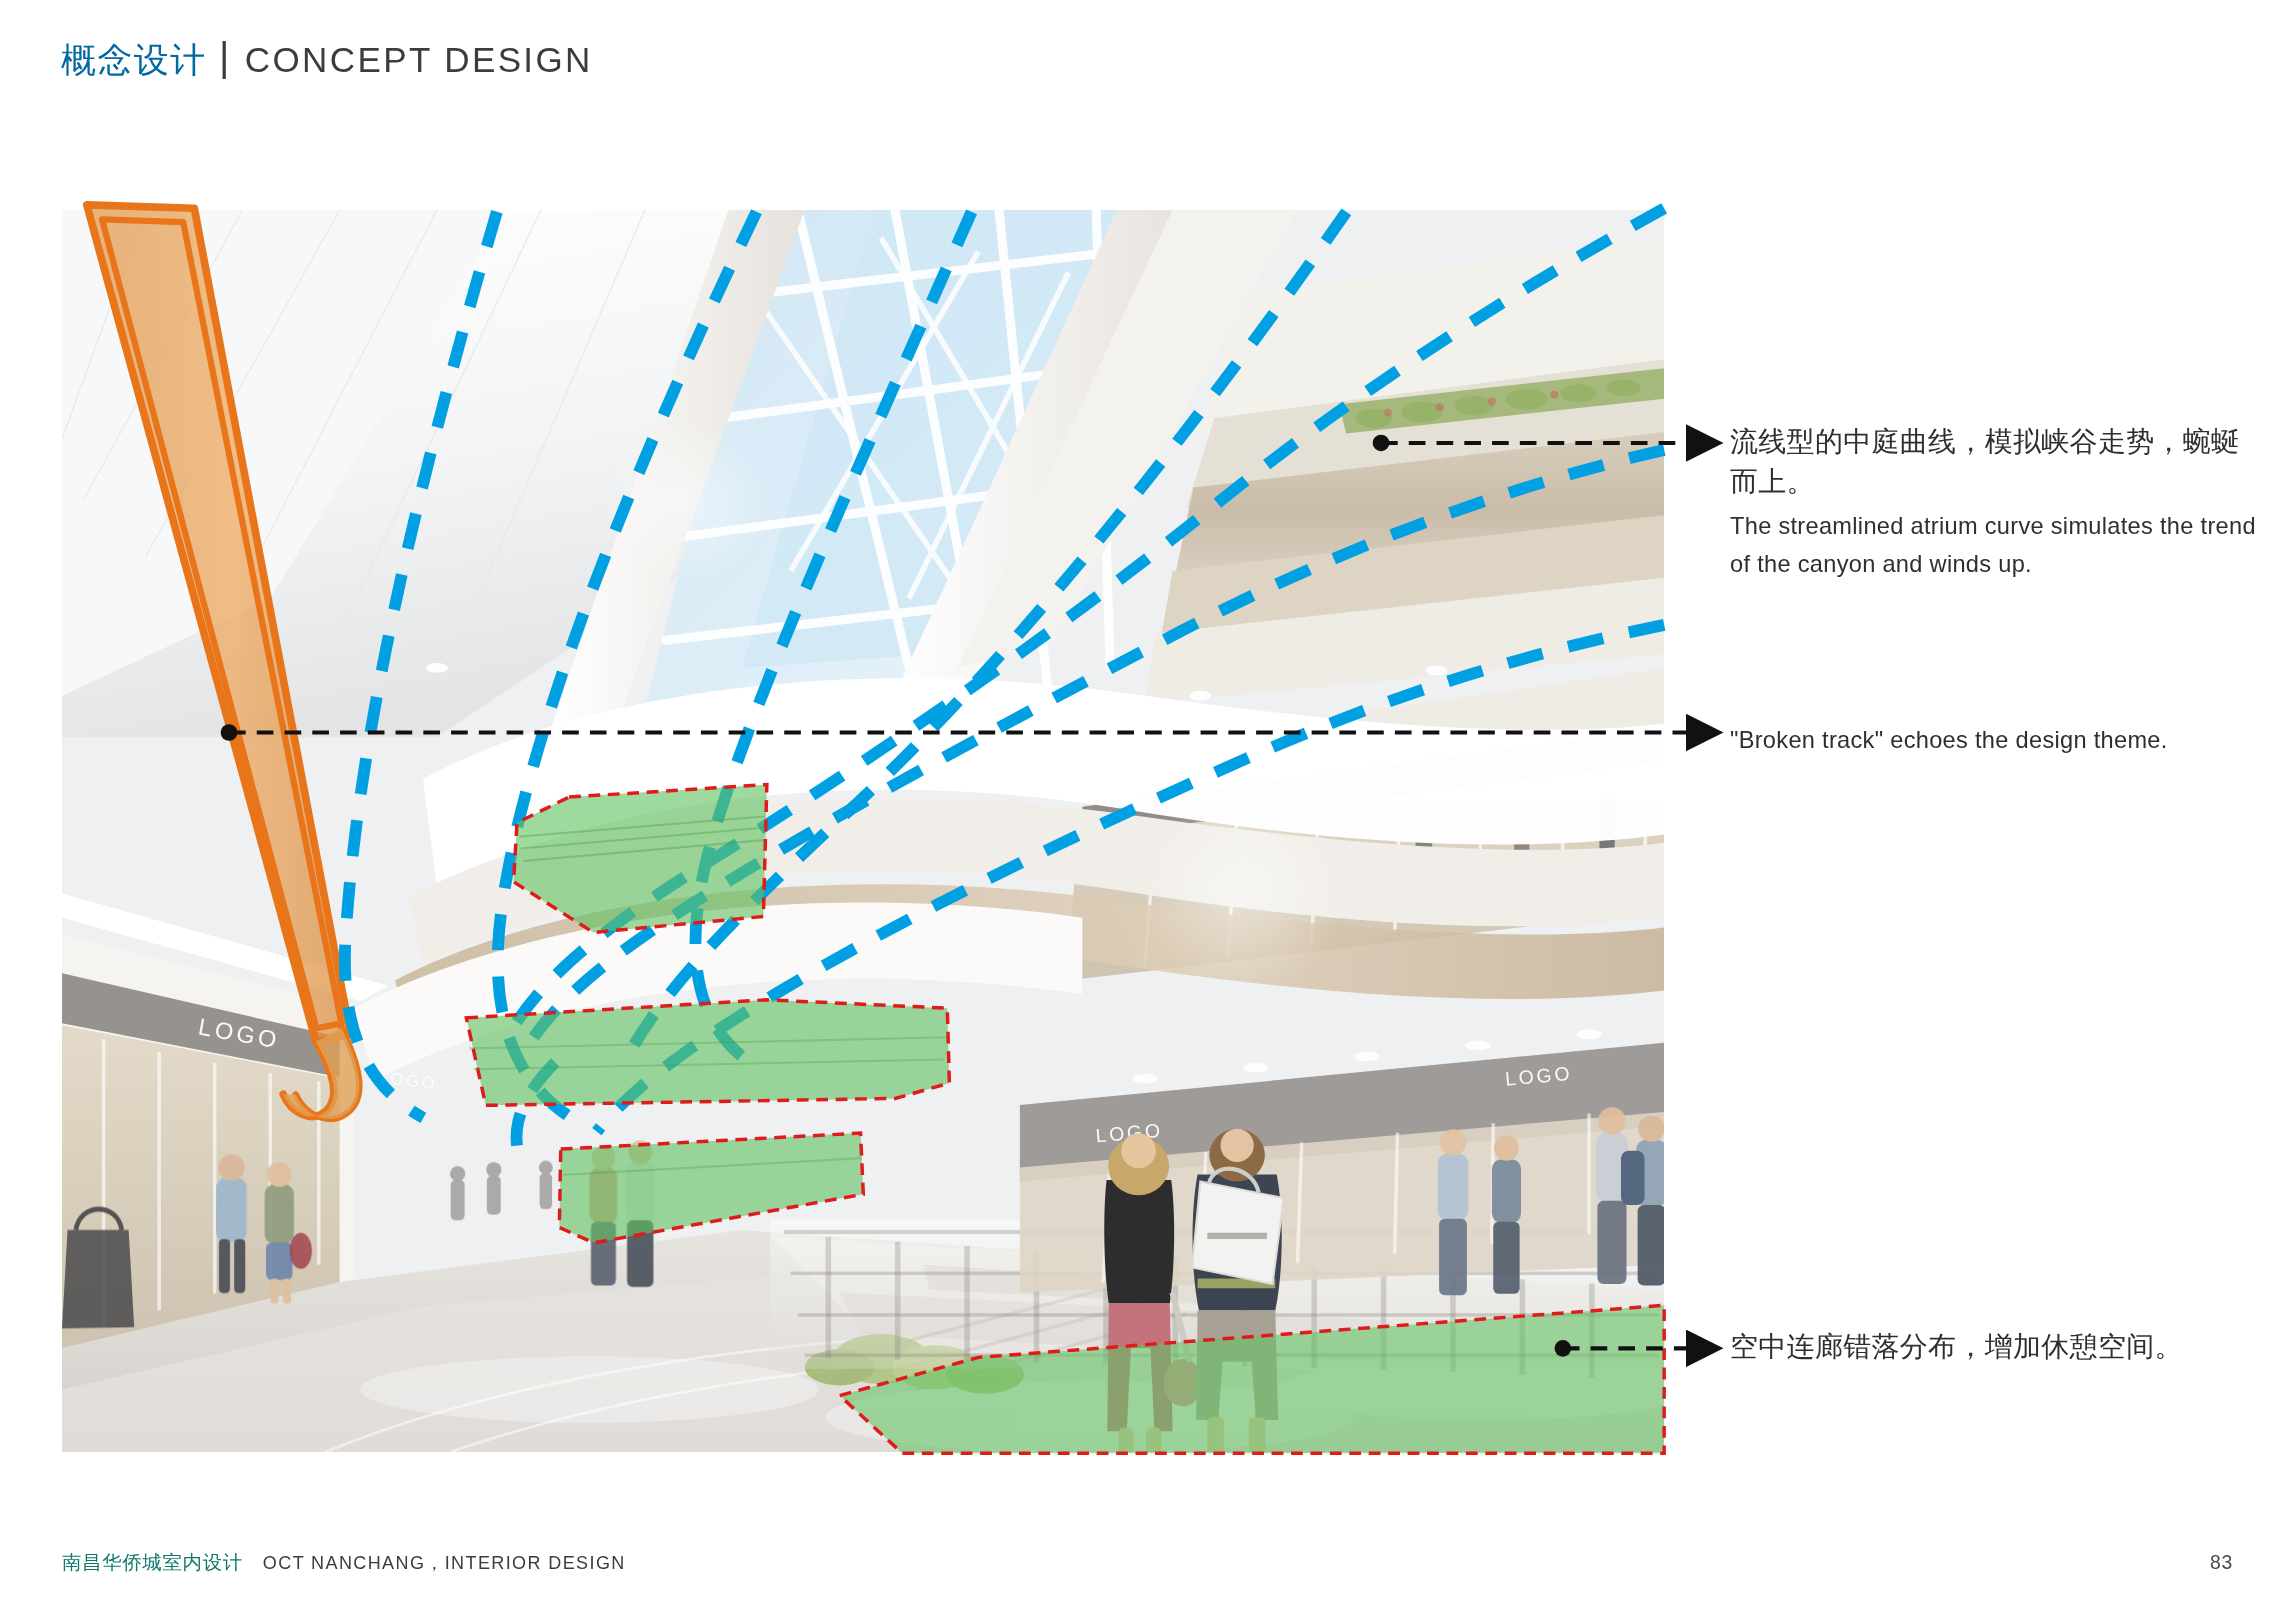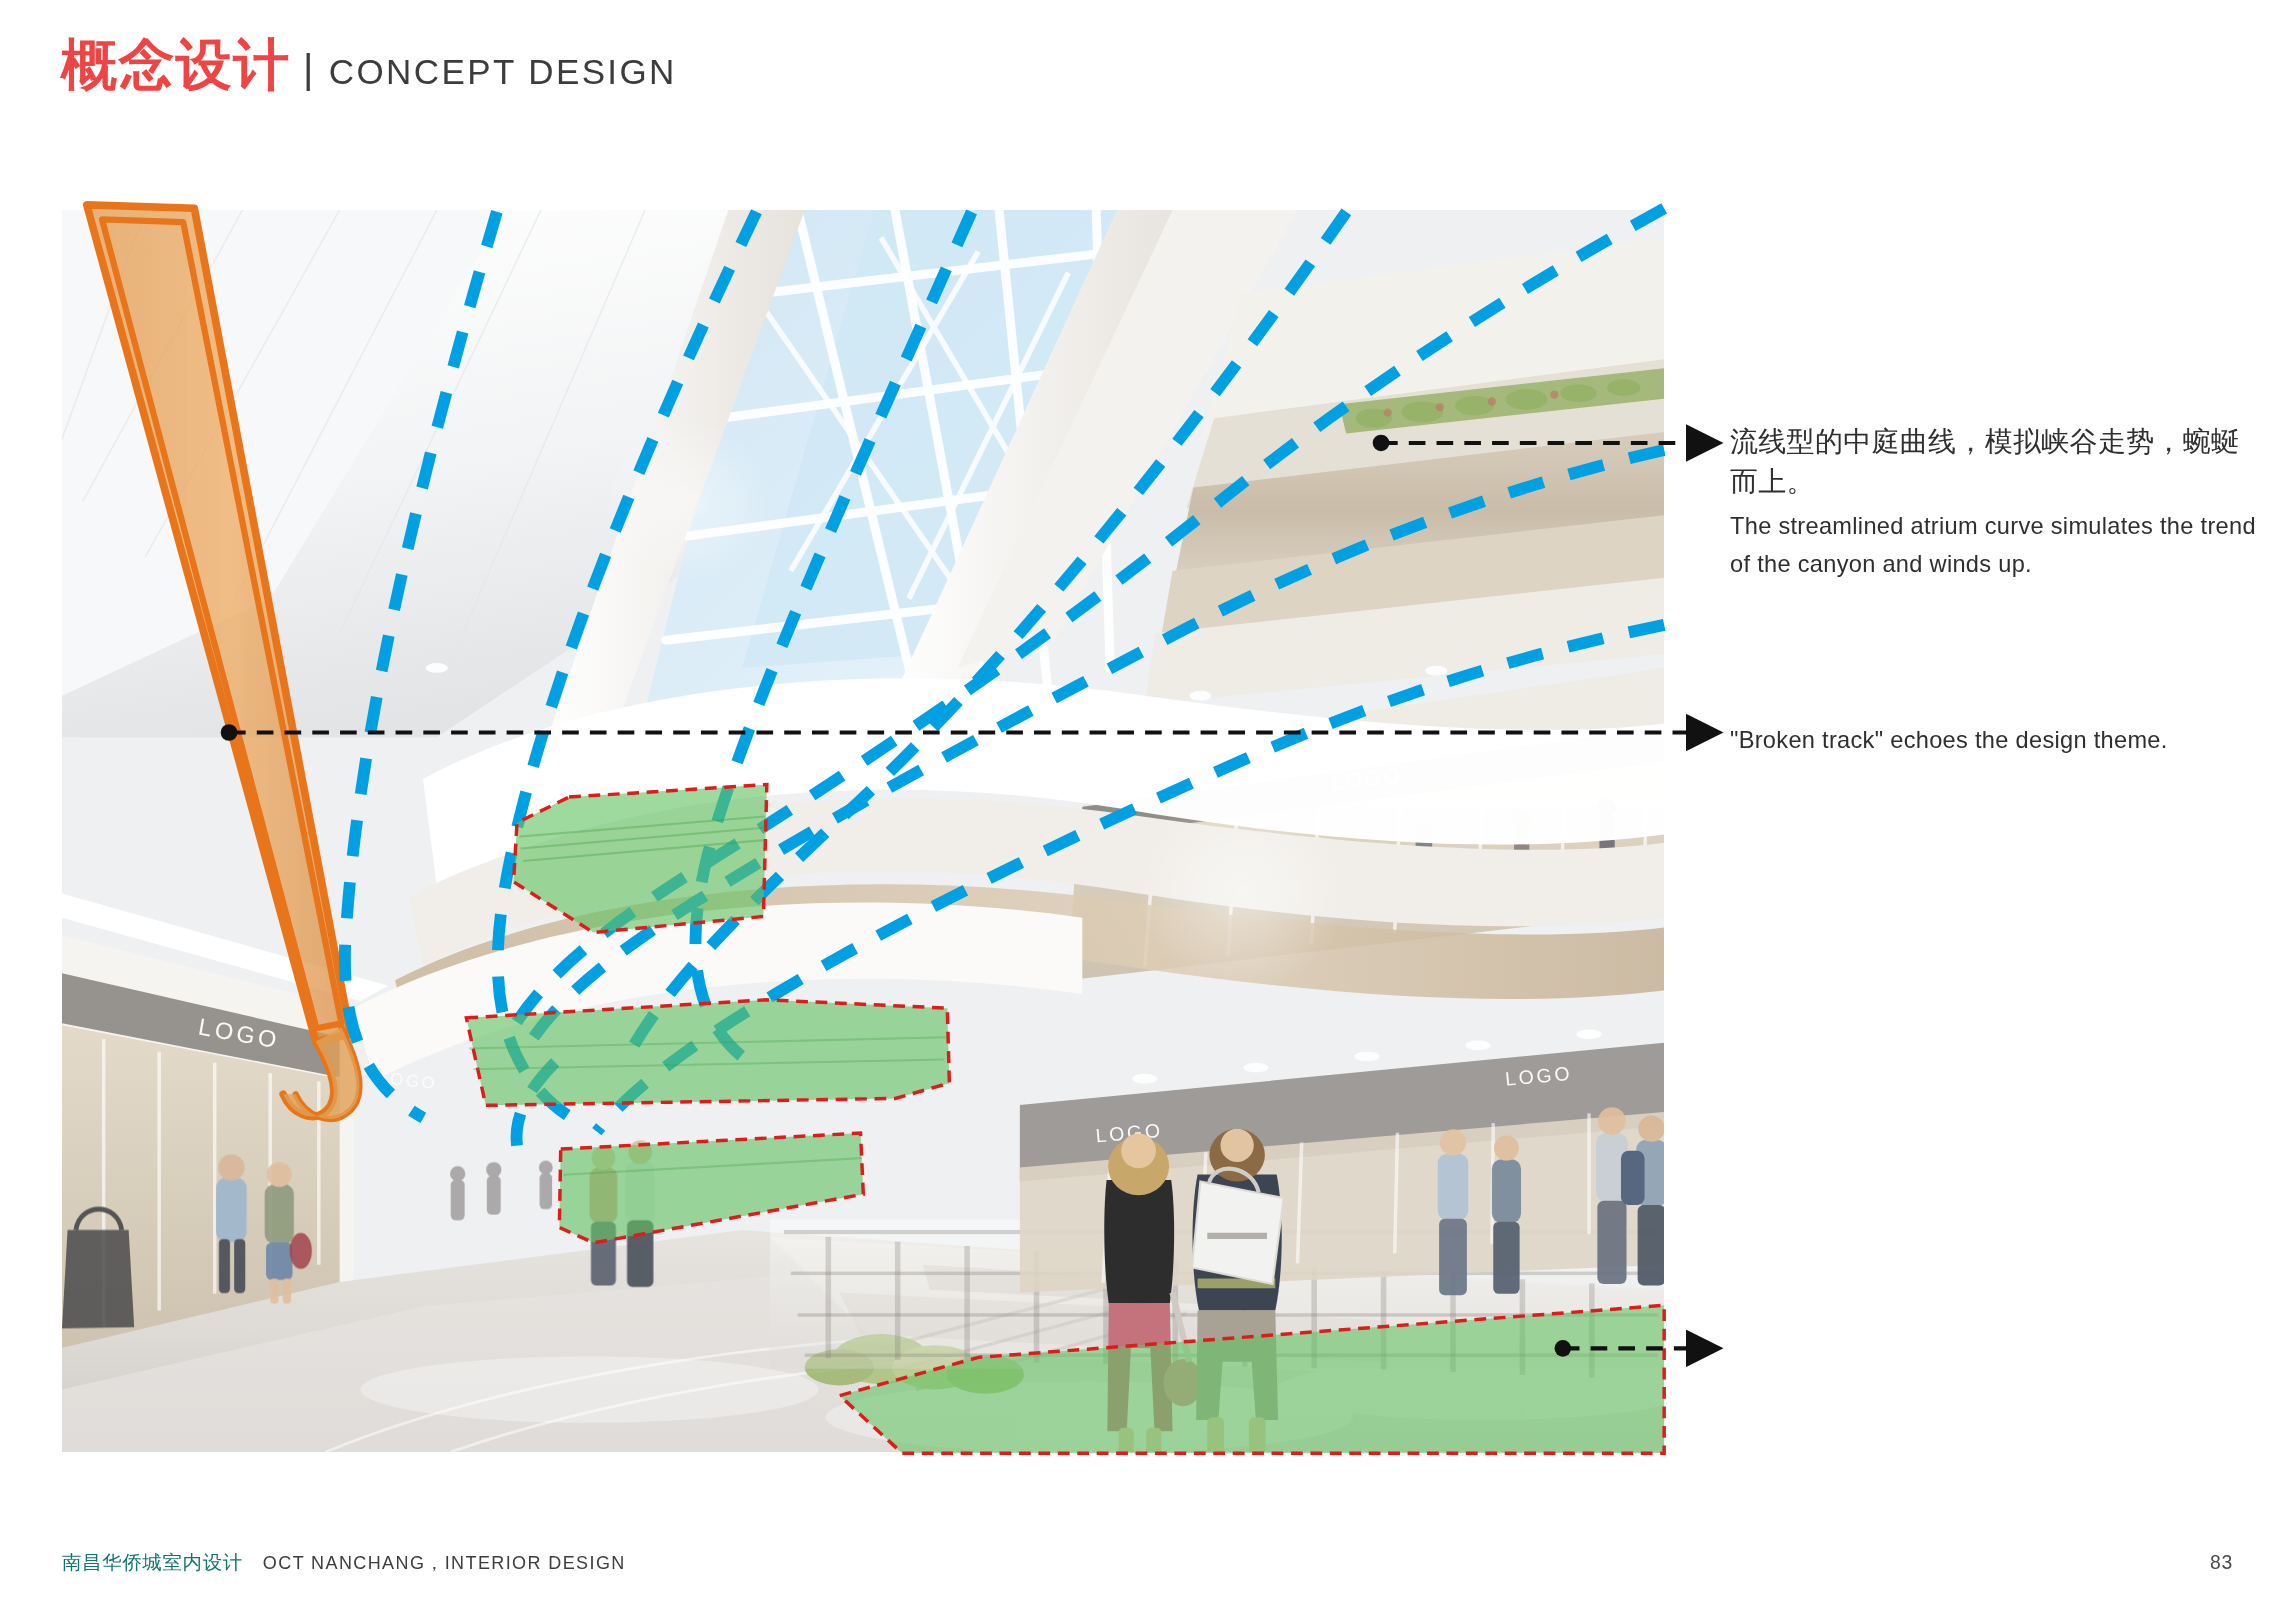--- a/index.html
+++ b/index.html
@@ -7,21 +7,21 @@
   body {
     width:2295px; height:1624px;
     font-family:"Liberation Sans","DejaVu Sans",sans-serif;
     color:#3a3a3a; position:relative; overflow:hidden;
   }
 
   
   #header { position:absolute; left:61px; top:36px; width:972px; }
   #title-line { display:flex; align-items:baseline; gap:0; white-space:nowrap; }
   .title-cn {
-    font-size:56px; font-weight:700; color:#ef4444;
+    font-size:35px; font-weight:400; color:#0369a1;
     letter-spacing:1.4px; line-height:1.05;
   }
   .title-sep {
     font-size:40px; color:#3c3c3c; font-weight:300;
     margin:0 15.3px 0 12.5px; position:relative; top:-1.4px;
   }
   .title-en {
     font-size:35px; font-weight:400; color:#3c3c3c;
     letter-spacing:2.4px;
   }
@@ -524,20 +524,21 @@
 <div class="annot" id="annot-1">
   <div class="cn">流线型的中庭曲线，模拟峡谷走势，蜿蜒而上。</div>
   <div class="en">The streamlined atrium curve simulates the trend of the canyon and winds up.</div>
 </div>
 
 <div class="annot" id="annot-2">
   <div class="en">"Broken track" echoes the design theme.</div>
 </div>
 
 <div class="annot" id="annot-3">
+  <div class="cn">空中连廊错落分布，增加休憩空间。</div>
 </div>
 
 <div id="footer-left">
   <span id="footer-cn">南昌华侨城室内设计</span>
   <span id="footer-en">OCT NANCHANG，INTERIOR DESIGN</span>
 </div>
 <div id="page-number">83</div>
 
 
 </body></html>

